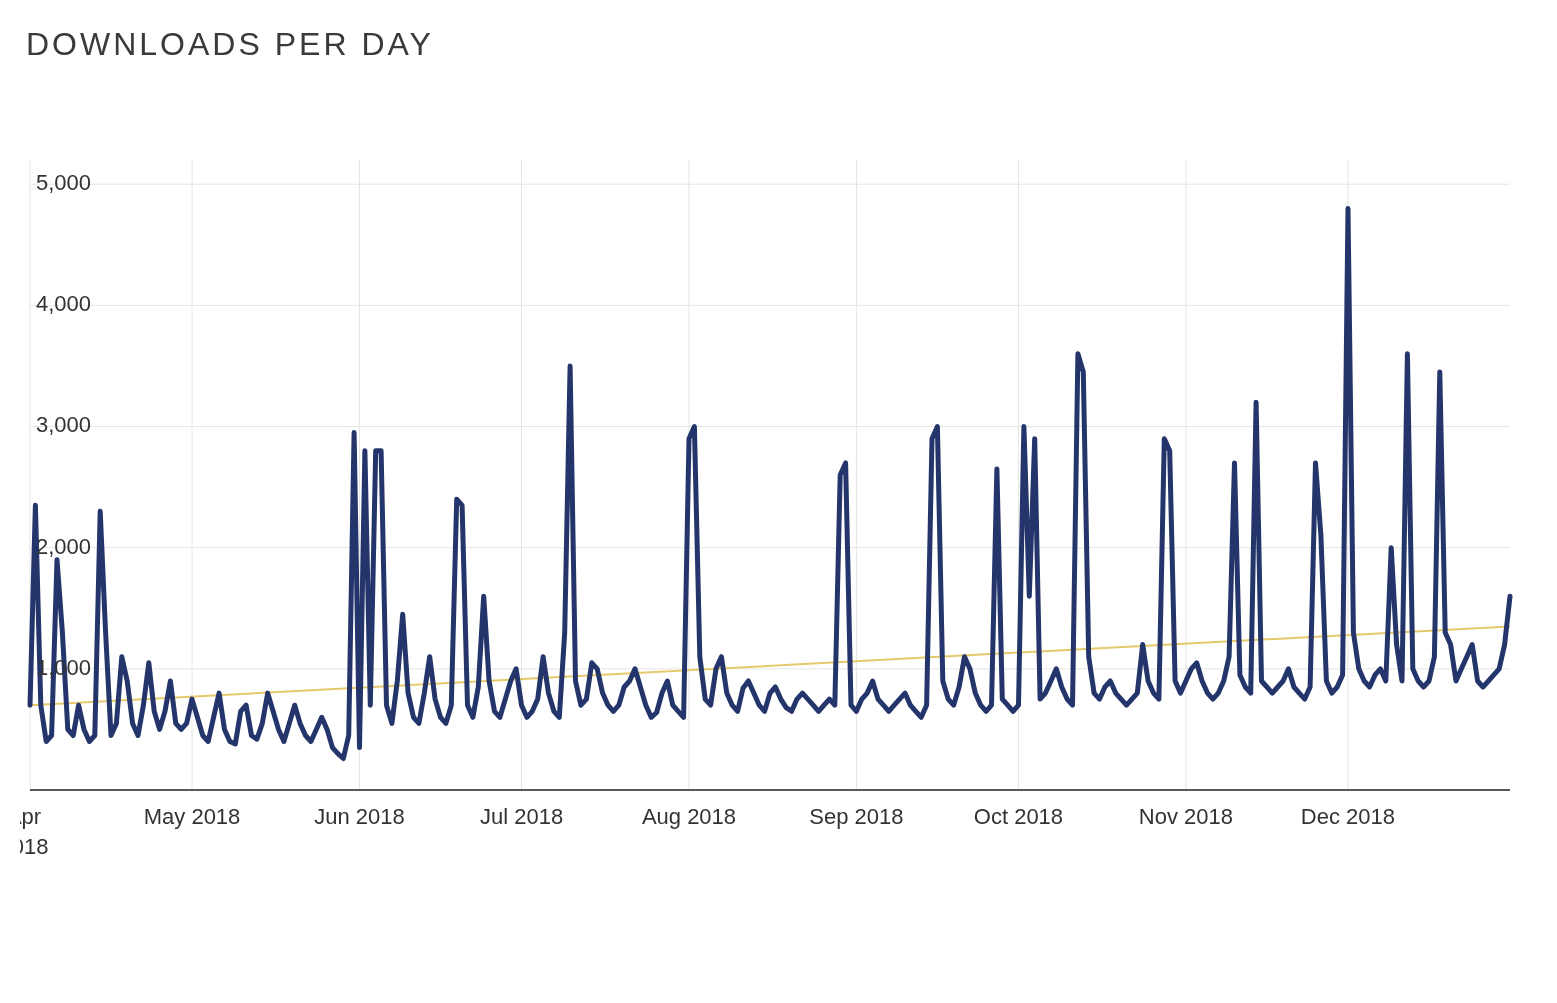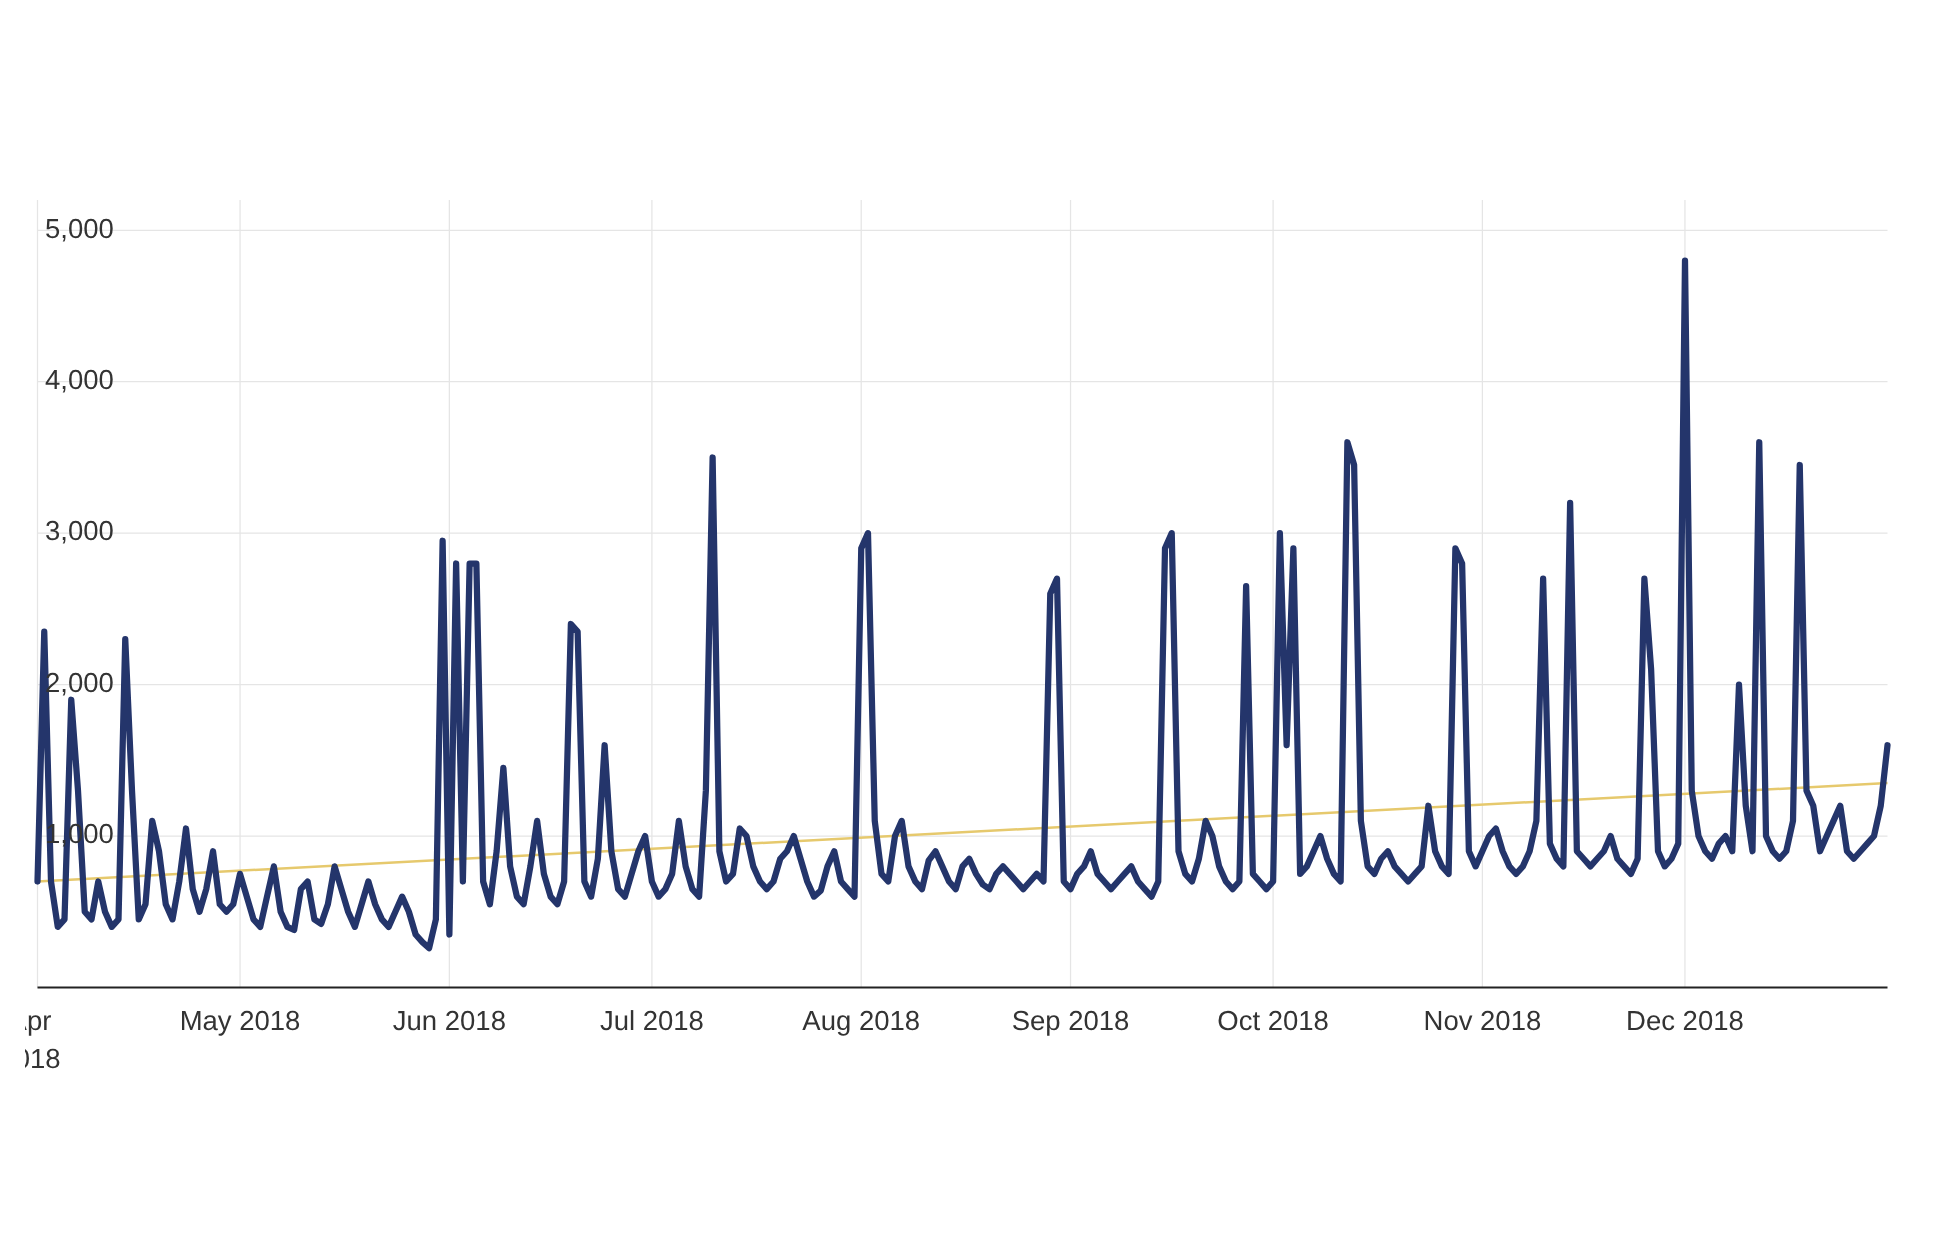--- a/index.html
+++ b/index.html
@@ -61,20 +61,21 @@
   .series-trend {
     fill: none;
     stroke: #e6c96d;
     stroke-width: 2;
   }
 </style>
 </head>
 <body>
 
 <div class="wrap">
+  <div class="title">DOWNLOADS PER DAY</div>
   <div class="chart-area">
     <svg id="chart-svg" width="1500" height="820">
         <g class="grid-h">
           <line x1="10" x2="1490" y1="518.8461538461538" y2="518.8461538461538"></line>
           <line x1="10" x2="1490" y1="397.6923076923077" y2="397.6923076923077"></line>
           <line x1="10" x2="1490" y1="276.53846153846155" y2="276.53846153846155"></line>
           <line x1="10" x2="1490" y1="155.38461538461536" y2="155.38461538461536"></line>
           <line x1="10" x2="1490" y1="34.23076923076917" y2="34.23076923076917"></line>
         </g>
         <g class="grid-v">

